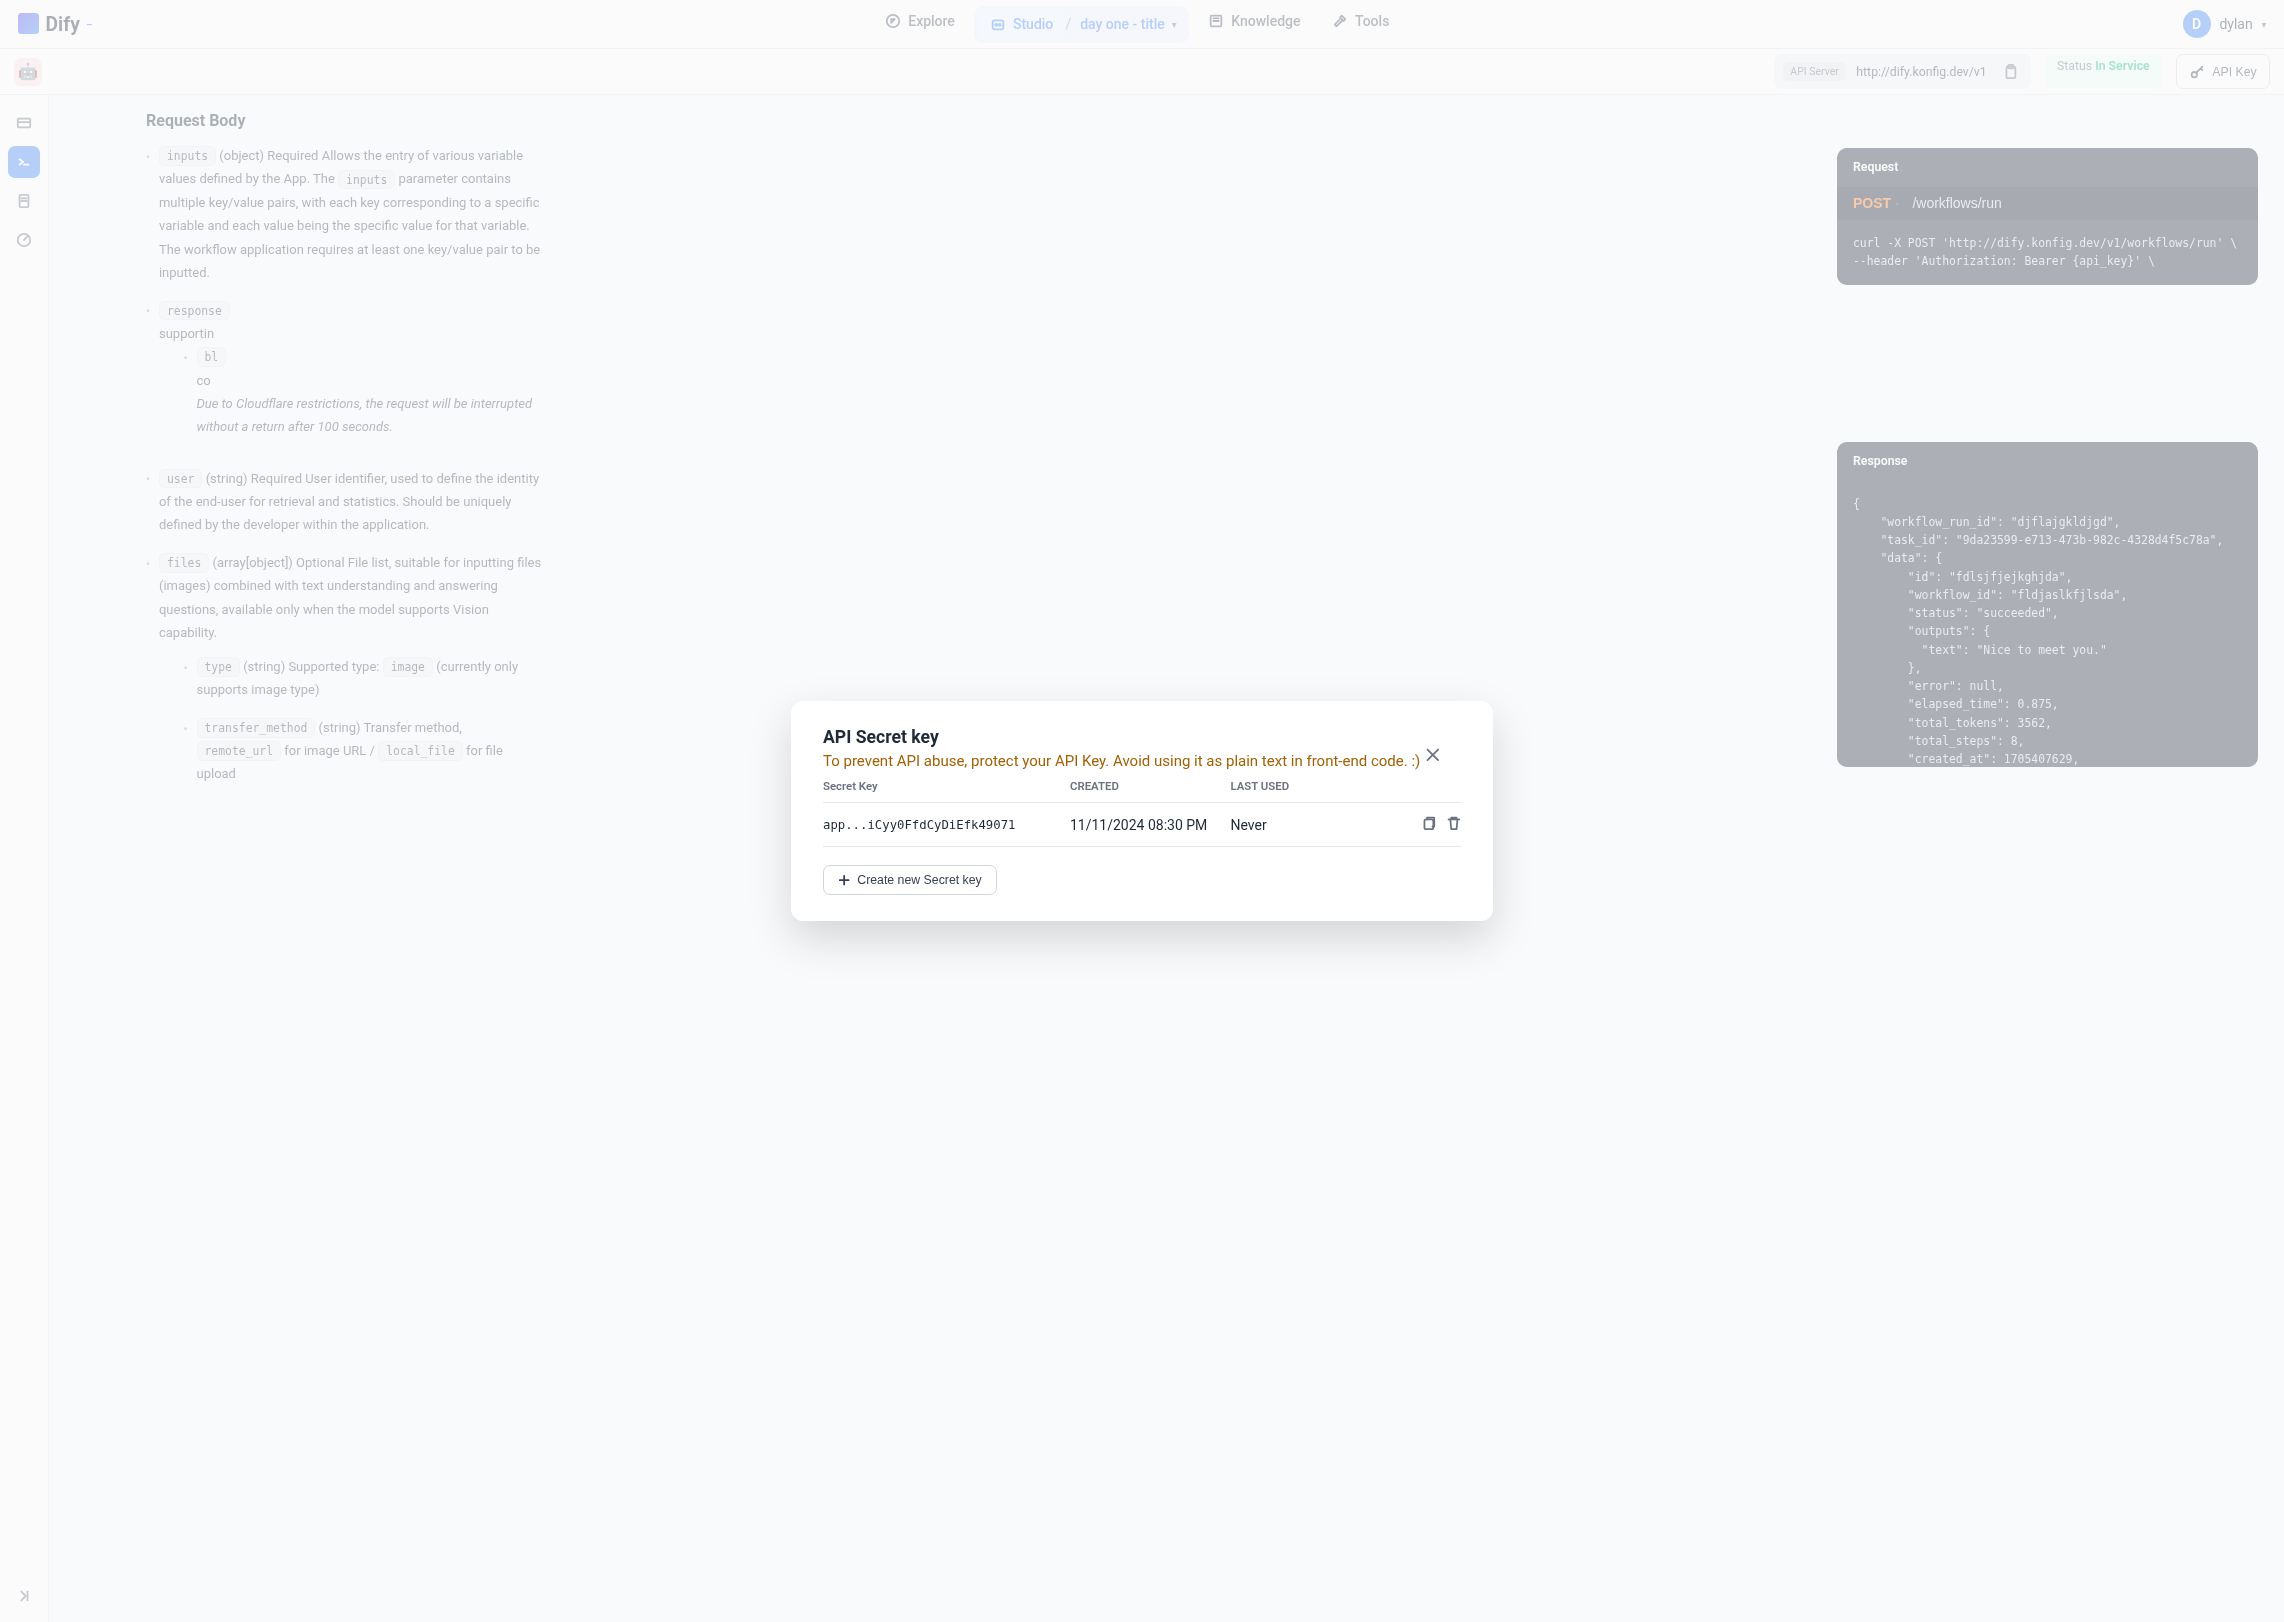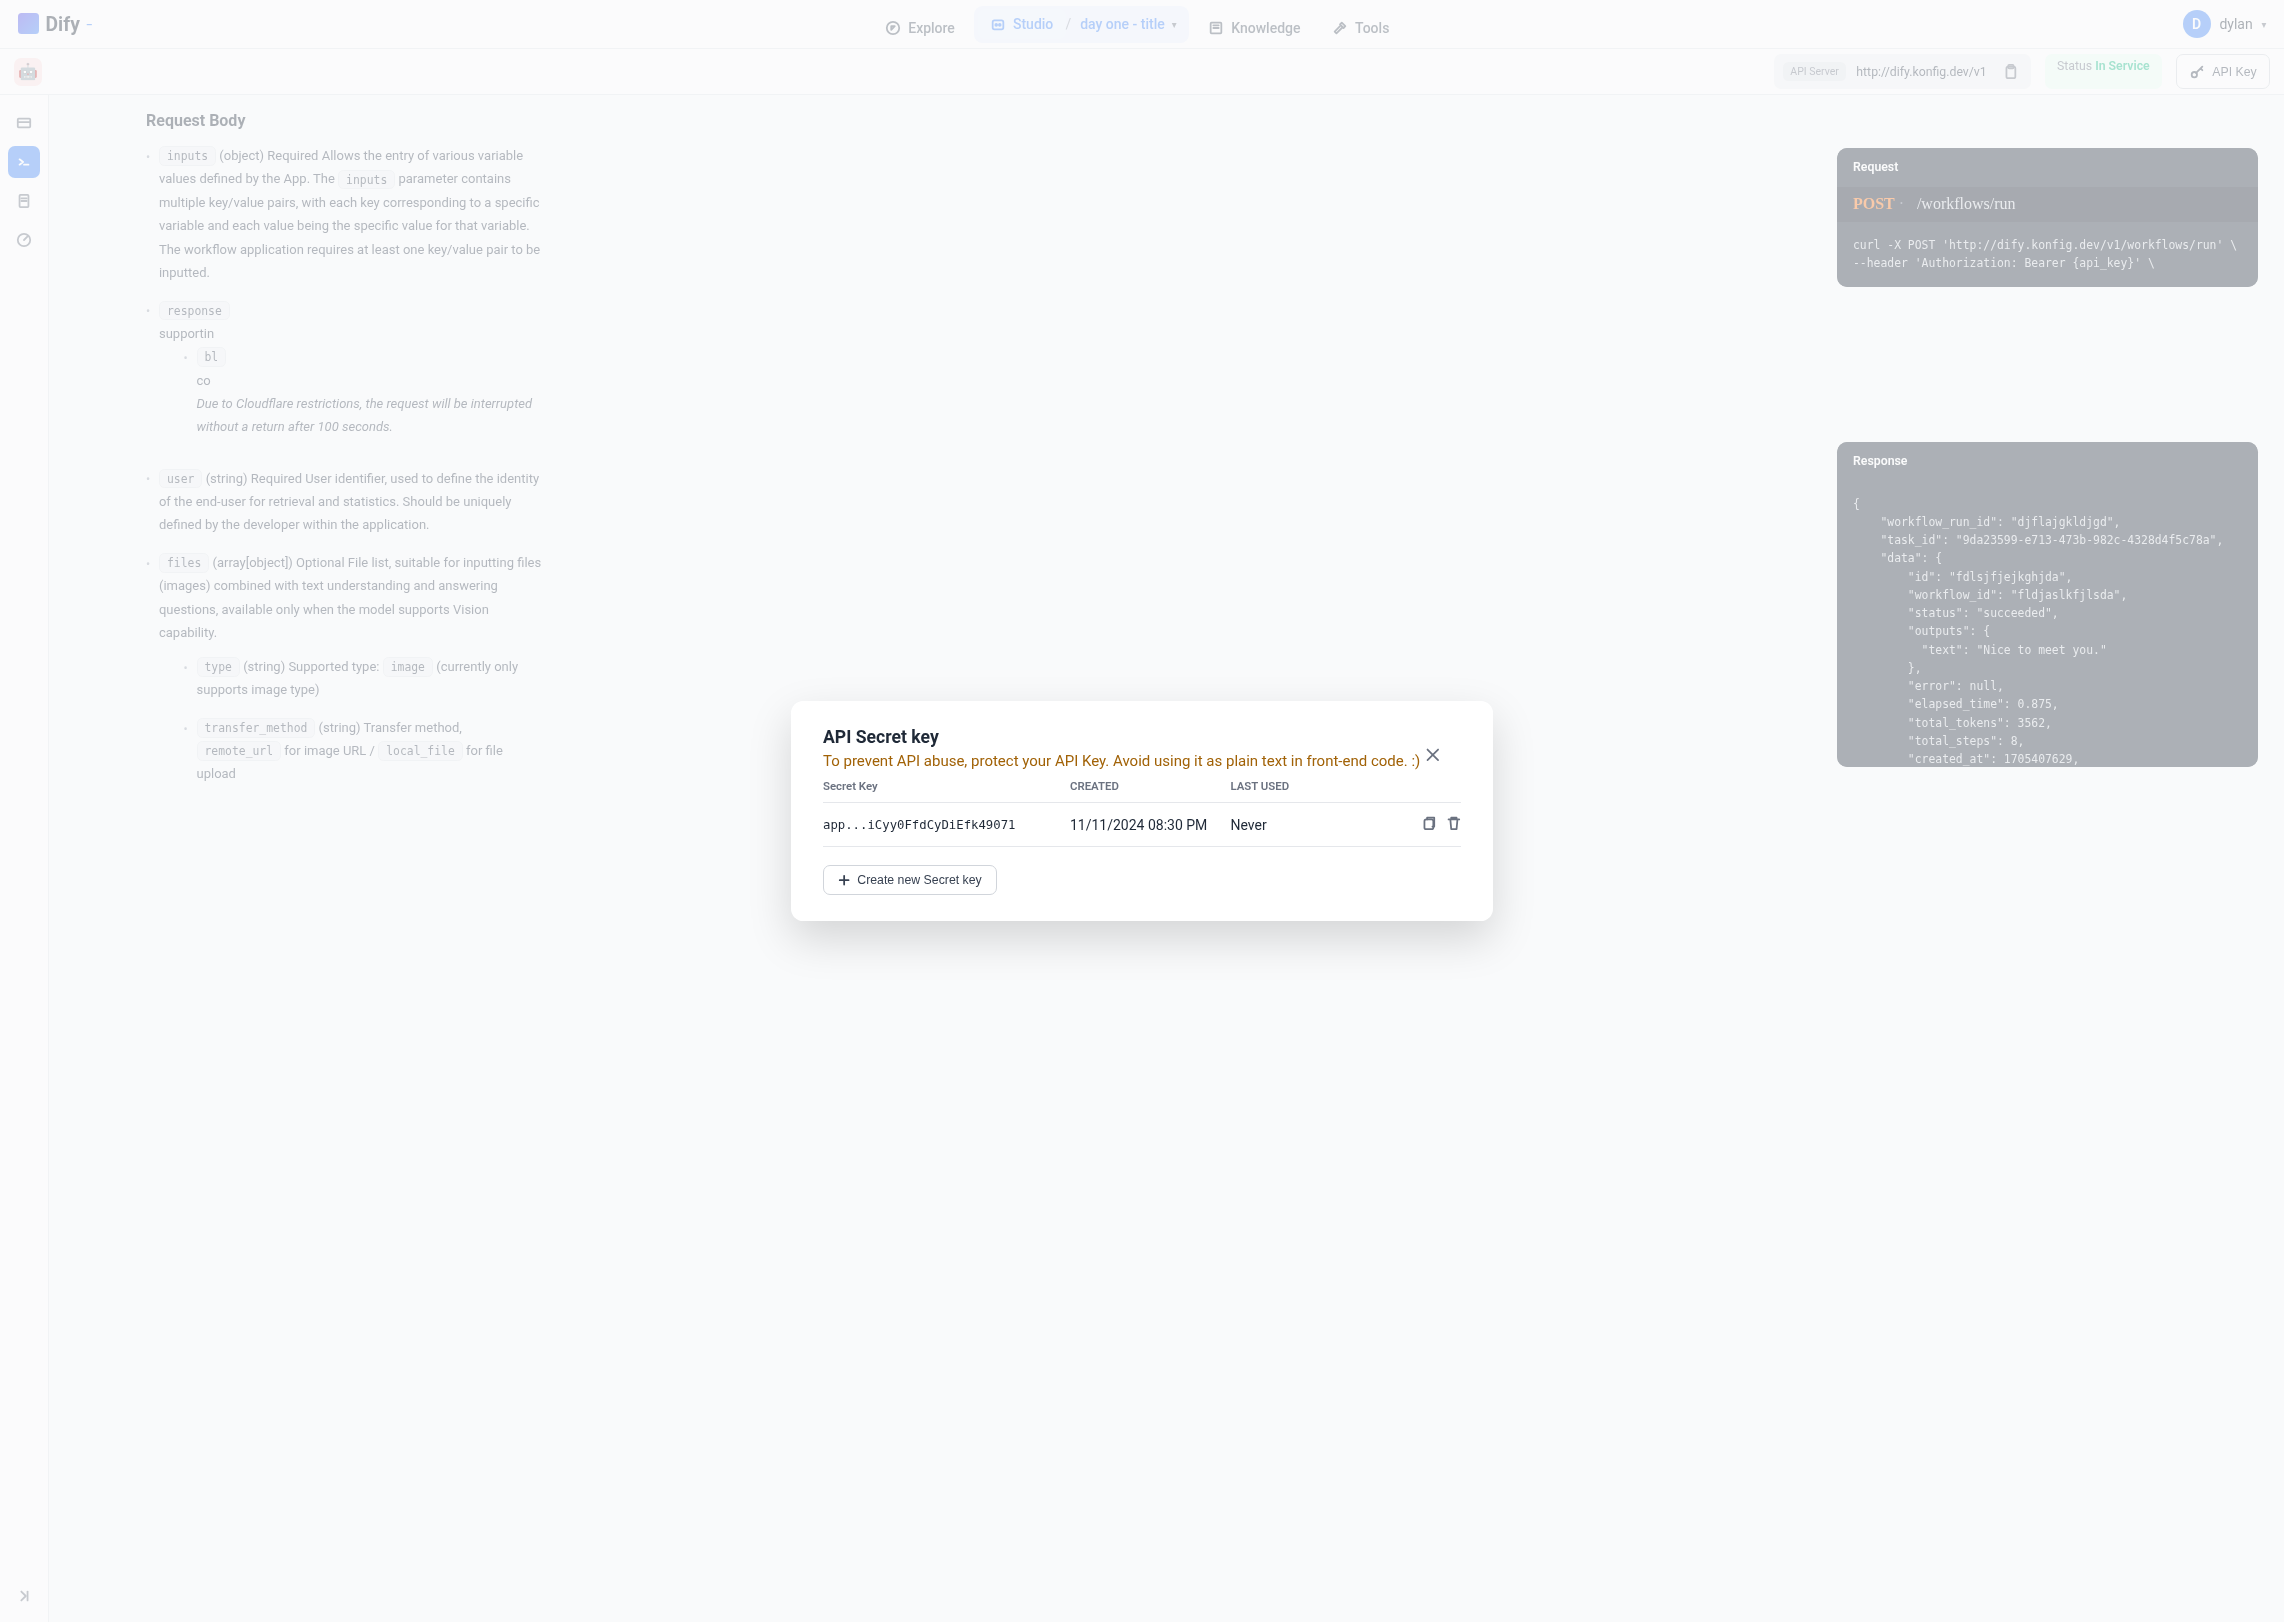--- a/index.html
+++ b/index.html
@@ -1,20 +1,20 @@
 <!DOCTYPE html>
 <html style="font-size:14px"><head>
 <meta charset="utf-8">
 <style>
 *{box-sizing:border-box;margin:0;padding:0}
 body{font-family:-apple-system,BlinkMacSystemFont,"Segoe UI",Roboto,sans-serif;background:#f9fafb;color:#1f2937;overflow:hidden}
 .header{height:49px;display:flex;align-items:center;padding:0 17.6px;background:#fff;border-bottom:0.9px solid #e5e7eb}
 .logo{display:flex;align-items:flex-start;gap:7px;font-size:19.3px;font-weight:700}
 .logo-icon{width:21px;height:21px;background:linear-gradient(135deg,#4f46e5,#3b82f6);border-radius:3.5px}
-.nav{display:flex;align-items:flex-end;gap:7px;margin-left:auto;margin-right:auto}
+.nav{display:flex;align-items:flex-start;gap:7px;margin-left:auto;margin-right:auto}
 .nav-item{display:flex;align-items:center;gap:7px;padding:7px 12.3px;border-radius:7px;font-weight:500;color:#4b5563;cursor:pointer}
 .nav-item.active{background:#eff6ff;color:#3b82f6}
 .studio-wrap{display:flex;align-items:center;background:#eef2ff;border-radius:8.8px;padding:3.5px}
 .nav-crumb{color:#3b82f6;padding:0 8.8px;font-weight:500;display:flex;align-items:center;gap:7px}
 .user{display:flex;align-items:center;gap:8.8px}
 .avatar{width:28px;height:28px;border-radius:50%;background:#3b82f6;color:#fff;display:flex;align-items:center;justify-content:center;font-weight:600}
 .subheader{height:46px;display:flex;align-items:center;padding:3.5px 14px;background:#fff;border-bottom:0.9px solid #e5e7eb;justify-content:space-between}
 .app-icon{width:28px;height:28px;border-radius:7px;background:#fee2e2;display:flex;align-items:center;justify-content:center;font-size:16px}
 .api-info{display:flex;gap:14px}
 .api-server{display:flex;align-items:center;gap:10.5px;background:#f3f4f6;padding:5.3px 8.8px;border-radius:7px}
@@ -32,21 +32,21 @@
 .content{flex:1;overflow:auto;padding:16px 26px 26px 97px}
 .section-title{font-size:16px;font-weight:700;margin-bottom:14px}
 ul{list-style:none}
 .bullet-item{display:flex;gap:8.8px;margin-bottom:14px;line-height:1.8;font-size:13px;color:#374151}
 .bullet-item::before{content:"•";color:#9ca3af;font-size:12.3px;margin-top:1.8px}
 .nested{margin-left:24.6px}
 .code-tag{font-family:ui-monospace,Menlo,monospace;font-size:11.4px;background:#f3f4f6;border:0.9px solid #e5e7eb;border-radius:5.3px;padding:1.8px 7px}
 .italic{font-style:italic}
 .panel{position:absolute;right:26px;top:53px;width:421px;background:#1f2937;border-radius:10.5px;overflow:hidden;color:#d1d5db}
 .panel-header{padding:12.3px 16px;font-size:12.3px;font-weight:600;background:#1f2937;color:#fff}
-.panel-method{padding:8.8px 16px;background:#111827;font-family:Liberation Serif, serif;font-size:16px}
+.panel-method{padding:8.8px 16px;background:#111827;font-family:Liberation Sans, sans-serif;font-size:14px}
 .method-post{color:#f97316;font-weight:700}
 .method-path{color:#d1d5db;margin-left:8.8px}
 .panel-code{padding:14px 16px;font-family:ui-monospace,monospace;font-size:11.4px;line-height:1.6;white-space:pre;overflow:auto;background:#1f2937}
 .panel2{top:347px;height:325px}
 .modal-overlay{position:fixed;inset:0;background:rgba(255,255,255,0);display:flex;align-items:center;justify-content:center;z-index:100}
 .modal{width:702px;background:#fff;border-radius:12.3px;padding:26px 32px;box-shadow:0 17.6px 44px rgba(0,0,0,0.15)}
 .modal-close{position:absolute;right:19.3px;top:19.3px;cursor:pointer;color:#6b7280;font-size:19.3px;background:none;border:none}
 .modal-inner{position:relative}
 .modal-title{font-size:17.6px;font-weight:700;margin-bottom:5.3px}
 .modal-sub{font-size:15px;color:#a16207;}

